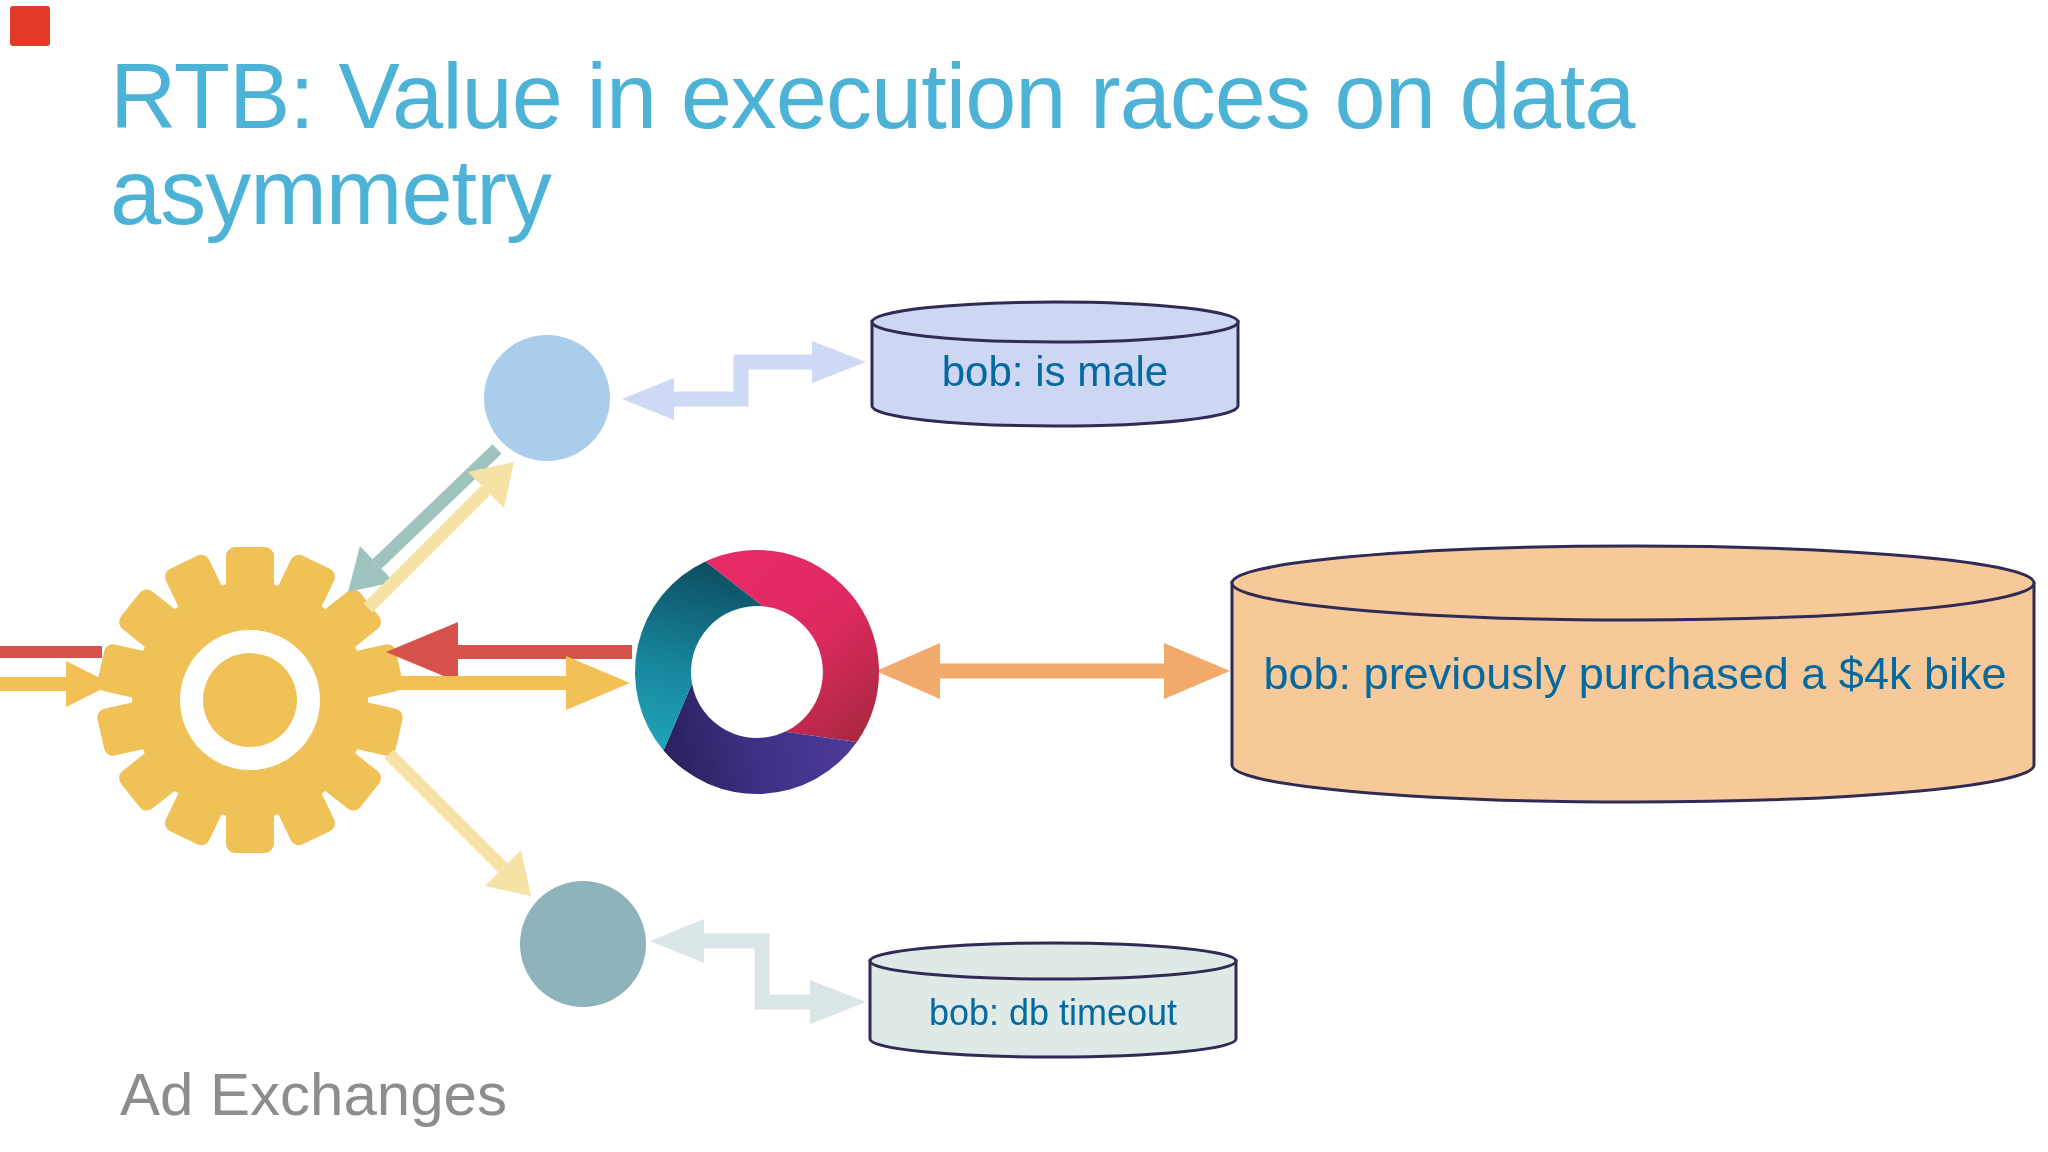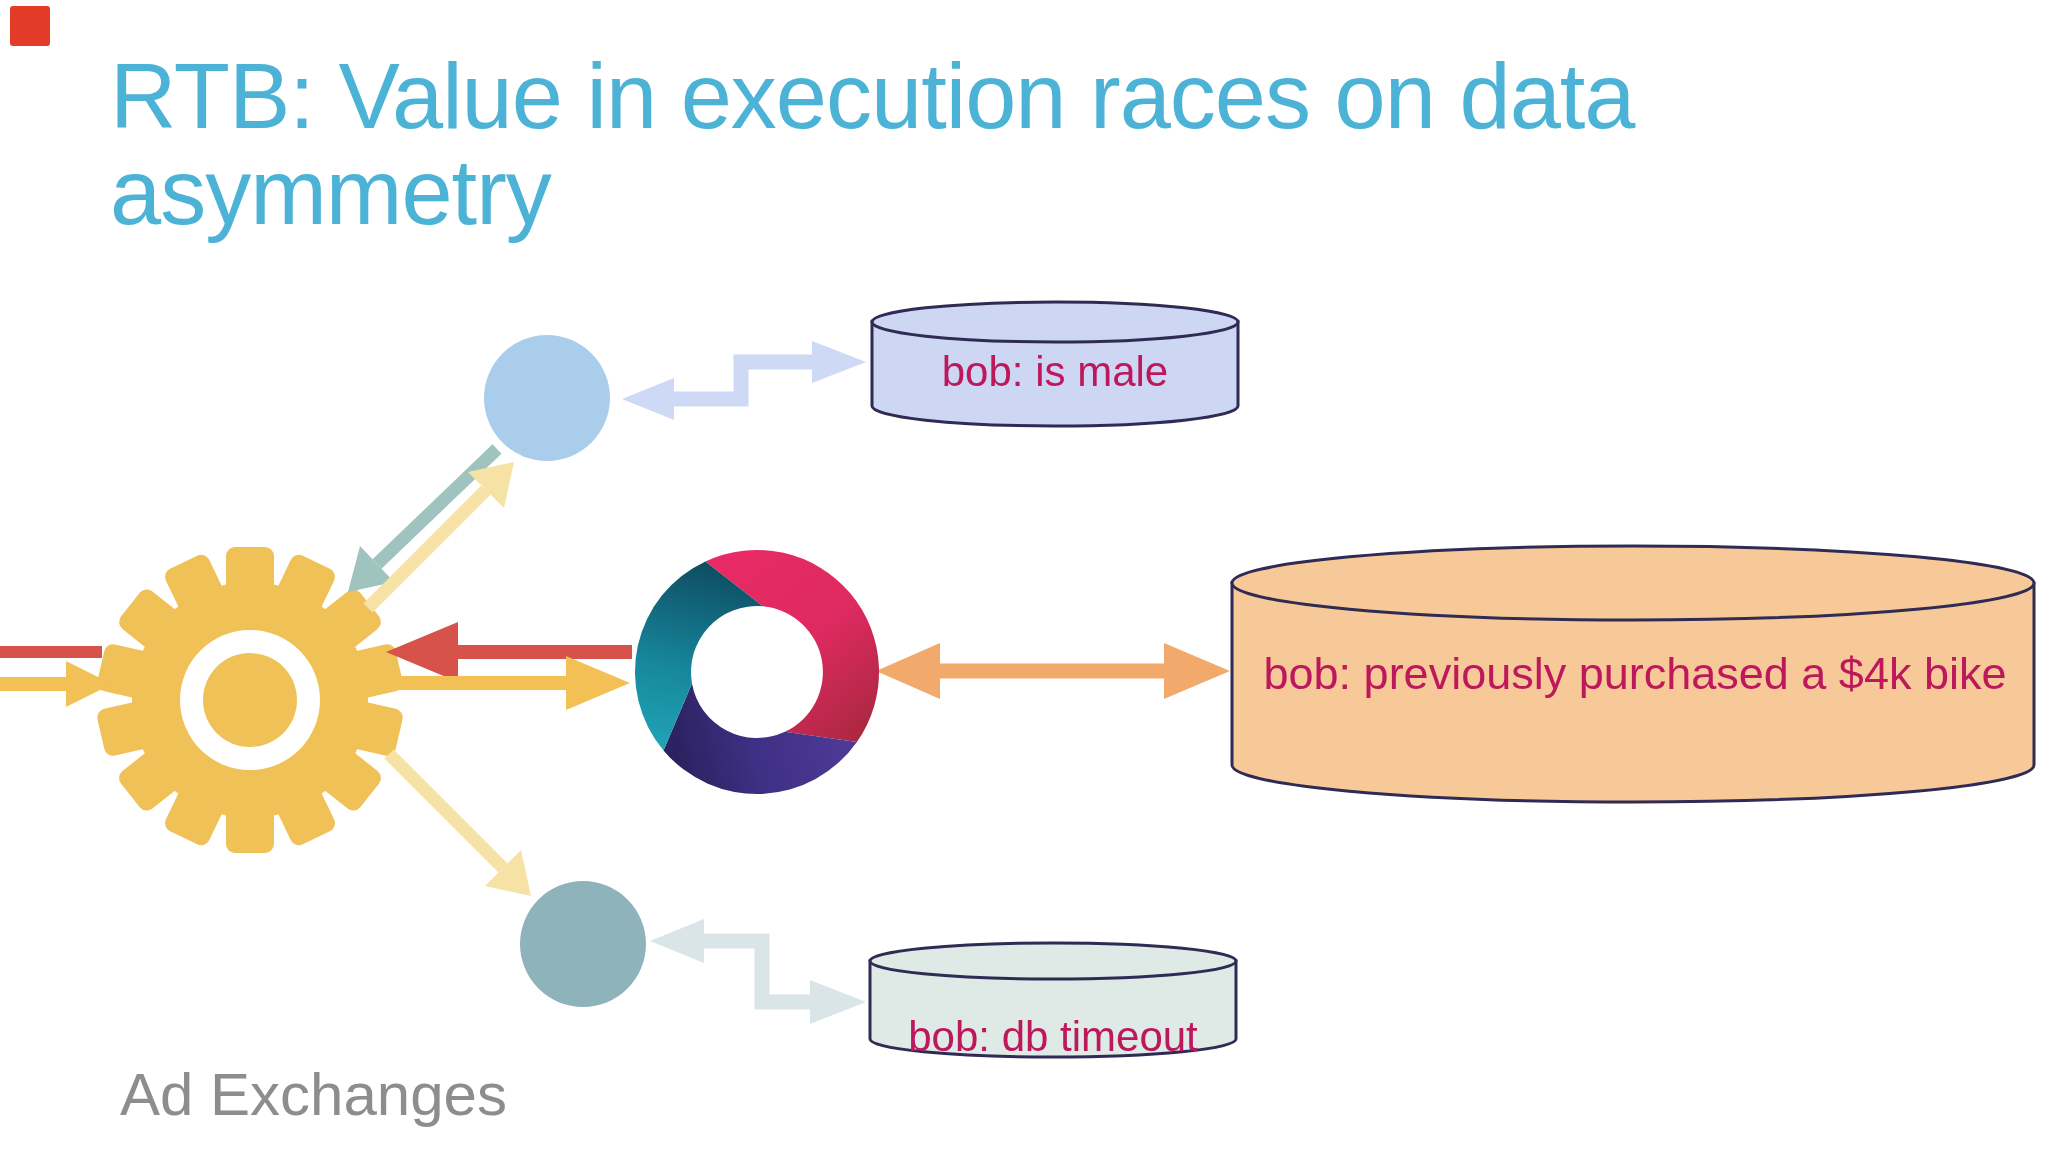--- a/index.html
+++ b/index.html
@@ -15,25 +15,25 @@
     background:#e23b28;border-radius:3px;
   }
   .title{
     position:absolute;left:110px;top:48px;width:1630px;
     font-size:92px;line-height:96px;font-weight:300;
     color:#4cb3d6;letter-spacing:-1px;
   }
   .diagram{position:absolute;left:0;top:0;width:2048px;height:1152px;}
   .label{
     position:absolute;display:flex;align-items:center;justify-content:center;
-    color:#be185d;font-weight:300;text-align:center;
+    color:#0369a1;font-weight:300;text-align:center;
   }
   .label-top{left:880px;top:342px;width:350px;height:60px;font-size:42px;}
   .label-right{left:1240px;top:608px;width:790px;height:130px;flex-direction:column;font-size:45px;line-height:57px;text-align:right;}
-  .label-bottom{left:878px;top:983px;width:350px;height:60px;font-size:42px;margin-top:24px;}
+  .label-bottom{left:878px;top:983px;width:350px;height:60px;font-size:36px;}
   .footer{
     position:absolute;left:120px;top:1060px;
     font-size:60px;font-weight:500;color:#8d8d8d;
   }
 </style>
 </head>
 <body>
 
 <div class="marker"></div>
 

